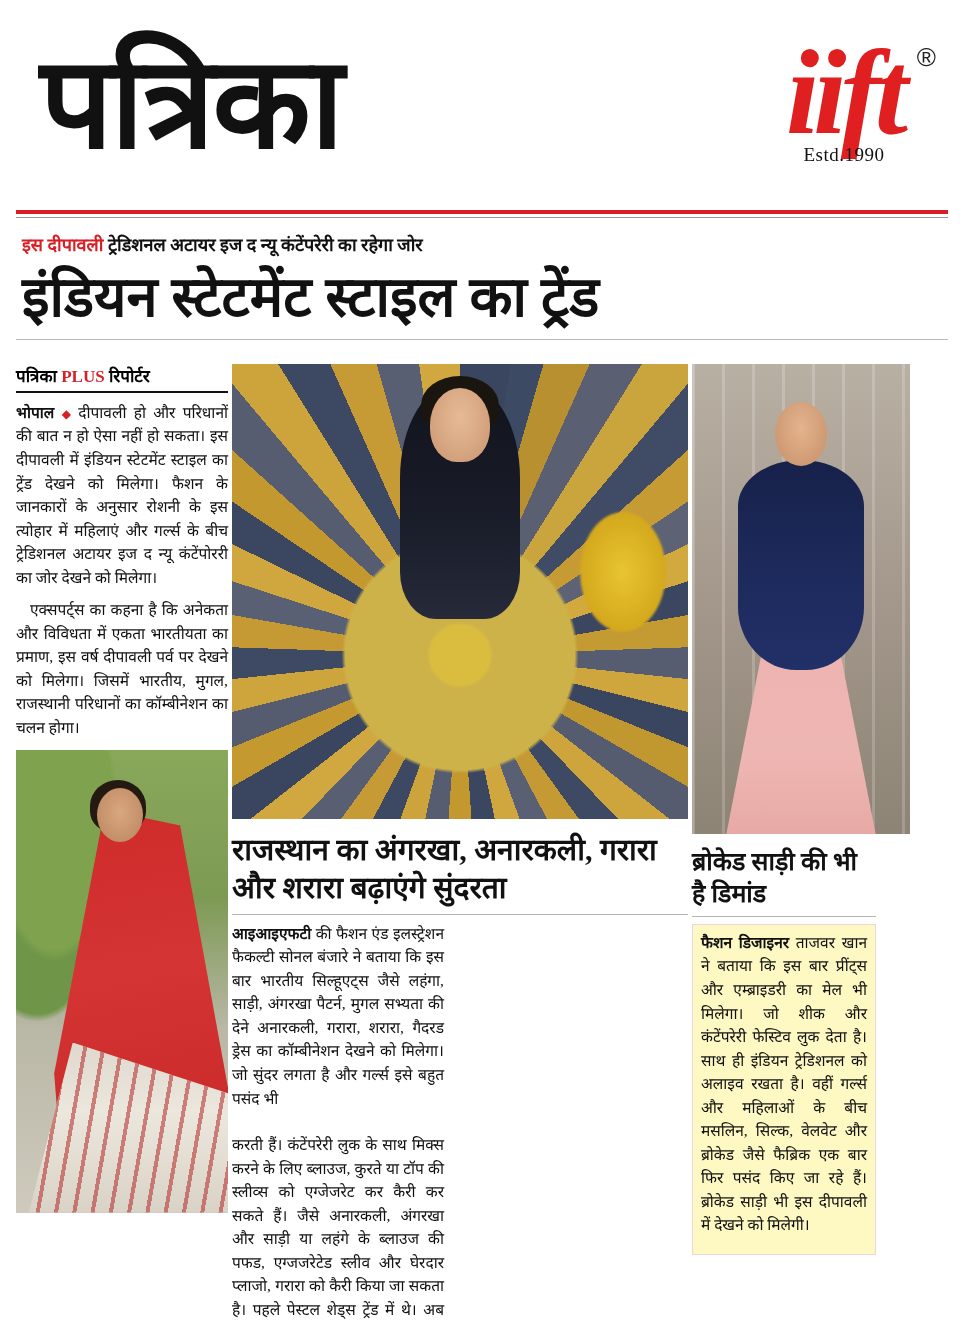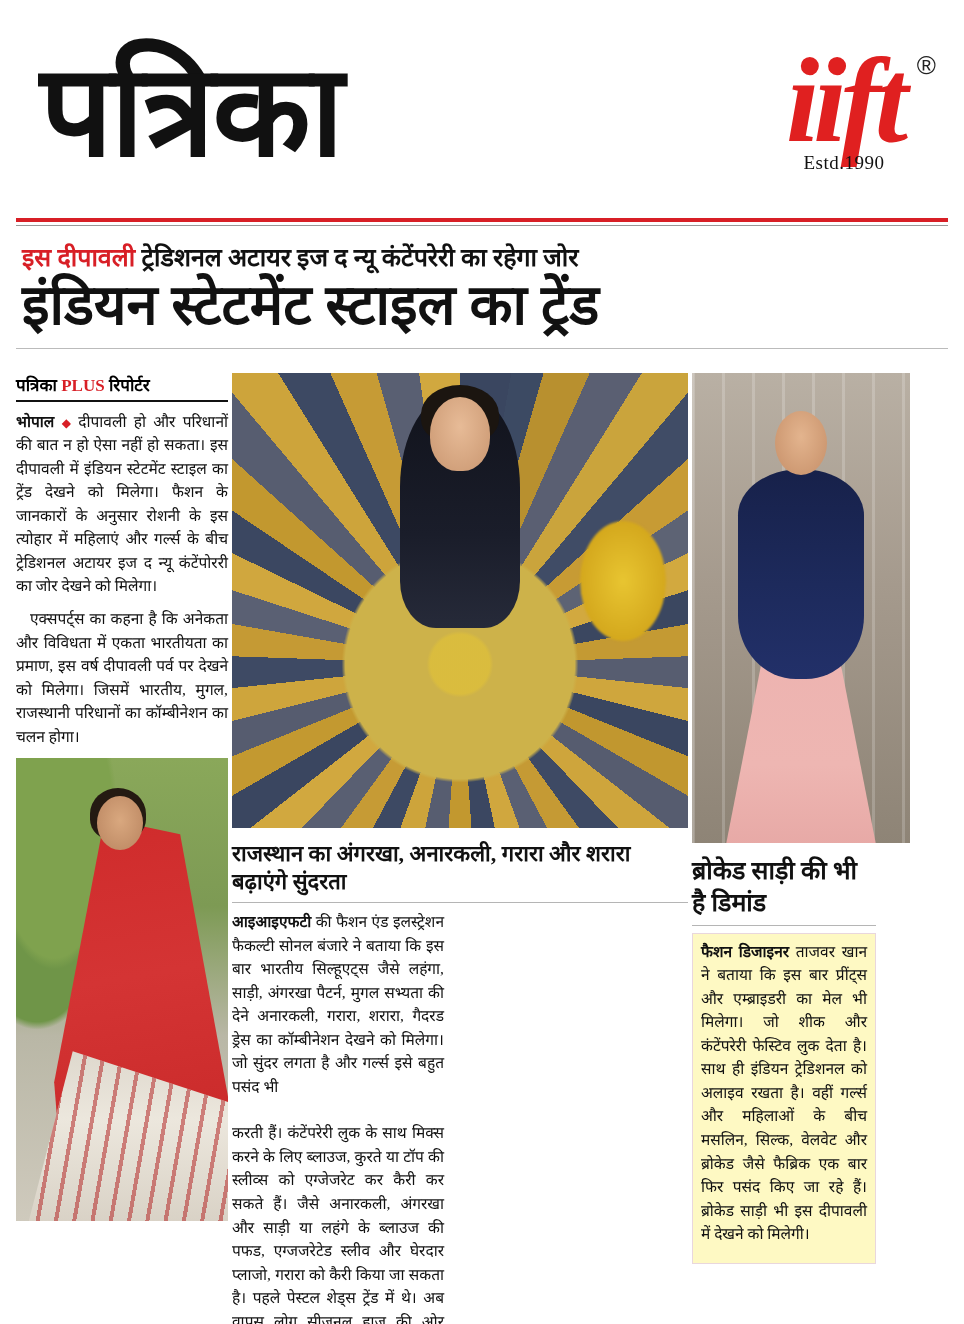--- a/index.html
+++ b/index.html
@@ -13,21 +13,21 @@
     font-family: "Liberation Sans", sans-serif;
     color: #000;
     position: relative;
     overflow: hidden;
   }
   .page {
     width: 964px;
     height: 1324px;
     position: relative;
     box-sizing: border-box;
-    padding: 12px 16px;
+    padding: 4px 16px;
   }
 
   
   .masthead {
     display: flex;
     align-items: flex-start;
     justify-content: space-between;
     padding-top: 18px;
     height: 200px;
     box-sizing: border-box;
@@ -79,33 +79,33 @@
   .rule-thin {
     height: 1px;
     background: #999;
     margin: 3px 0 0 0;
   }
 
   
   .kicker {
     margin-top: 16px;
     font-family: "Liberation Serif", serif;
-    font-size: 25px;
+    font-size: 18px;
     font-weight: bold;
     line-height: 1.25;
     padding-left: 6px;
   }
   .kicker .kicker-red { color: #d81f26; }
   .kicker .kicker-black { color: #111; }
   .headline {
     font-family: "Liberation Serif", serif;
     font-weight: bold;
     font-size: 56px;
     line-height: 1.15;
-    margin-top: 0;
+    margin-top: 8px;
     padding-left: 6px;
     color: #111;
   }
   .rule-head {
     height: 1px;
     background: #bbb;
     margin: 10px 0 0 0;
   }
 
   
@@ -278,21 +278,21 @@
     position: absolute; left: 35%; top: 30px;
     width: 56px; height: 52px;
     background: #241a12;
     border-radius: 50% 50% 40% 40%;
   }
 
   
   .subhead-mid {
     font-family: "Liberation Serif", serif;
     font-weight: bold;
-    font-size: 22px;
+    font-size: 30px;
     line-height: 1.28;
     margin: 12px 0 6px 0;
     color: #111;
   }
   .subhead-right {
     font-family: "Liberation Serif", serif;
     font-weight: bold;
     font-size: 25px;
     line-height: 1.28;
     margin: 12px 0 6px 0;

